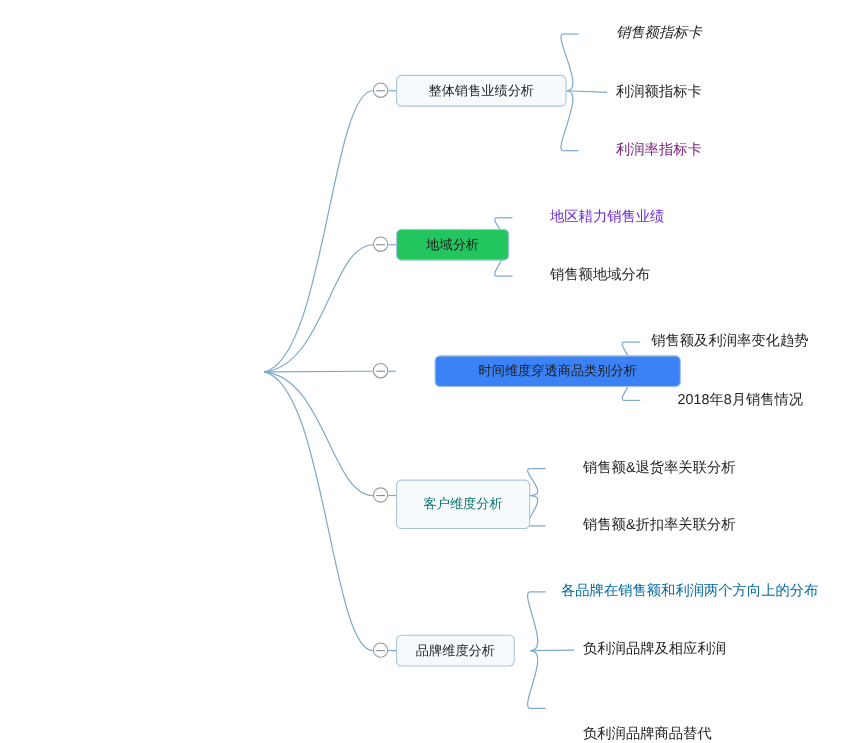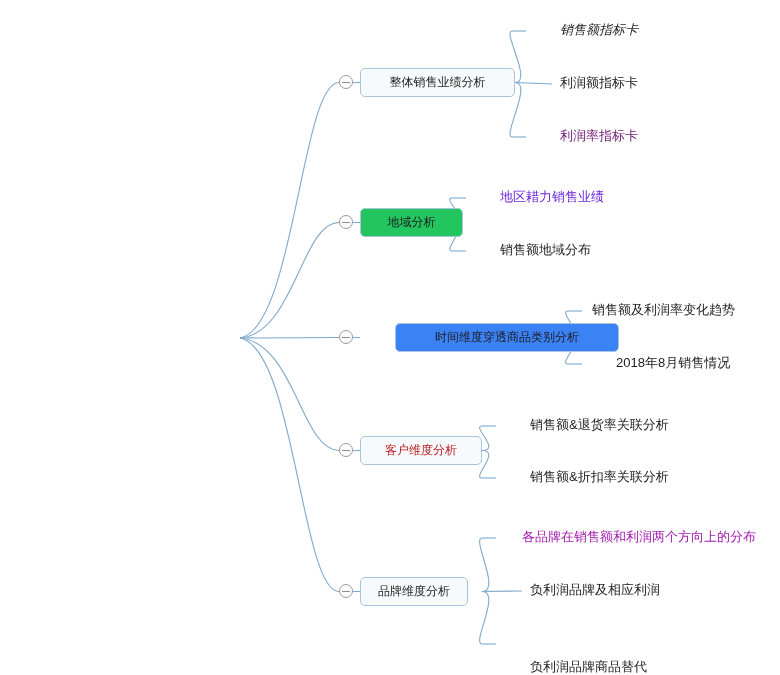--- a/index.html
+++ b/index.html
@@ -134,28 +134,28 @@
       </div>
       <div class="collapse-toggle" style="left: 339px; top: 215px; border-color: rgb(154, 154, 154);"></div>
       <div class="leaf-node" style="left: 500px; top: 190px; color: #6d28d9;"><span>地区耤力销售业绩</span></div>
       <div class="leaf-node" style="left: 500px; top: 243px; color: rgb(29, 29, 29);"><span>销售额地域分布</span></div>
       <div class="branch-node" style="left: 360px; top: 323px; width: 224px; height: 29px; background: #3b82f6; border-color: rgb(169, 197, 222); color: rgb(29, 29, 29); margin-left: 35px;">
         <span>时间维度穿透商品类别分析</span>
       </div>
       <div class="collapse-toggle" style="left: 339px; top: 330px; border-color: rgb(154, 154, 154);"></div>
       <div class="leaf-node" style="left: 592px; top: 303px; color: rgb(29, 29, 29);"><span>销售额及利润率变化趋势</span></div>
       <div class="leaf-node" style="left: 616px; top: 356px; color: rgb(29, 29, 29);"><span>2018年8月销售情况</span></div>
-      <div class="branch-node" style="left: 360px; top: 436px; width: 122px; height: 29px; background: rgb(247, 250, 253); border-color: rgb(169, 197, 222); color: #b91c1c;">
+      <div class="branch-node" style="left: 360px; top: 436px; width: 122px; height: 45px; background: rgb(247, 250, 253); border-color: rgb(169, 197, 222); color: #0f766e;">
         <span>客户维度分析</span>
       </div>
       <div class="collapse-toggle" style="left: 339px; top: 443px; border-color: rgb(154, 154, 154);"></div>
       <div class="leaf-node" style="left: 530px; top: 418px; color: rgb(29, 29, 29);"><span>销售额&amp;退货率关联分析</span></div>
       <div class="leaf-node" style="left: 530px; top: 470px; color: rgb(29, 29, 29);"><span>销售额&amp;折扣率关联分析</span></div>
       <div class="branch-node" style="left: 360px; top: 577px; width: 108px; height: 29px; background: rgb(247, 250, 253); border-color: rgb(169, 197, 222); color: rgb(29, 29, 29);">
         <span>品牌维度分析</span>
       </div>
       <div class="collapse-toggle" style="left: 339px; top: 584px; border-color: rgb(154, 154, 154);"></div>
-      <div class="leaf-node" style="left: 522px; top: 530px; color: #a21caf; text-align: right;"><span>各品牌在销售额和利润两个方向上的分布</span></div>
+      <div class="leaf-node" style="left: 510px; top: 530px; color: #0369a1; text-align: right;"><span>各品牌在销售额和利润两个方向上的分布</span></div>
       <div class="leaf-node" style="left: 530px; top: 583px; color: rgb(29, 29, 29);"><span>负利润品牌及相应利润</span></div>
       <div class="leaf-node" style="left: 530px; top: 636px; color: rgb(29, 29, 29); margin-top: 24px;"><span>负利润品牌商品替代</span></div>
     </div>
 
 </div>
 
 </body></html>

